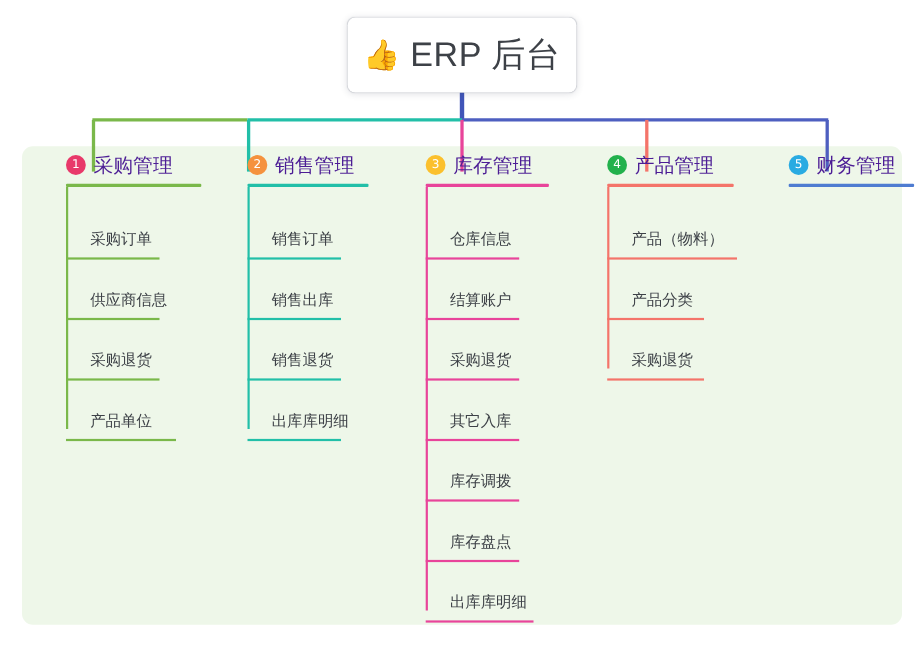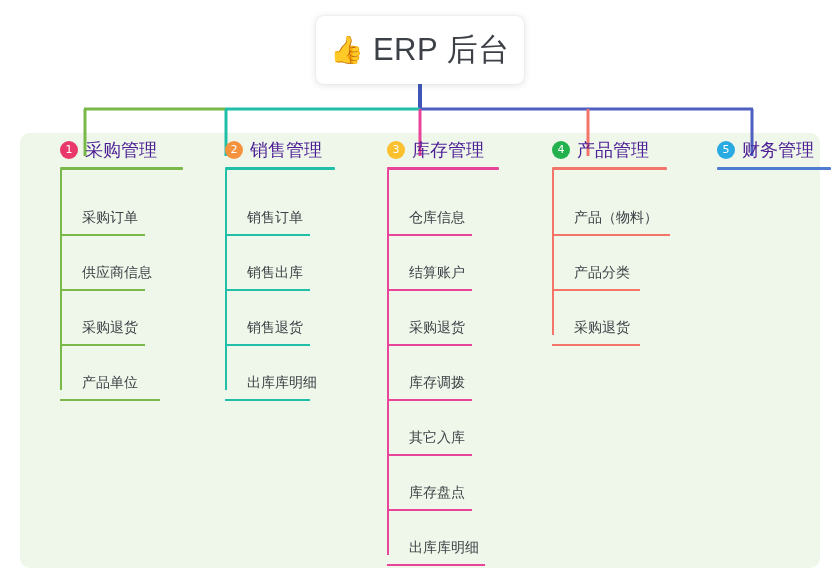--- a/index.html
+++ b/index.html
@@ -241,25 +241,25 @@
           </div>
           <div class="item">
             <span class="item-label">结算账户</span>
             <div class="item-rule" style="width: 85px; background: rgb(232, 68, 154);"></div>
           </div>
           <div class="item">
             <span class="item-label">采购退货</span>
             <div class="item-rule" style="width: 85px; background: rgb(232, 68, 154);"></div>
           </div>
           <div class="item">
+            <span class="item-label">其它入库</span>
+            <div class="item-rule" style="width: 85px; background: rgb(232, 68, 154);"></div>
+          </div>
+          <div class="item">
             <span class="item-label">库存调拨</span>
-            <div class="item-rule" style="width: 85px; background: rgb(232, 68, 154);"></div>
-          </div>
-          <div class="item">
-            <span class="item-label">其它入库</span>
             <div class="item-rule" style="width: 85px; background: rgb(232, 68, 154);"></div>
           </div>
           <div class="item">
             <span class="item-label">库存盘点</span>
             <div class="item-rule" style="width: 85px; background: rgb(232, 68, 154);"></div>
           </div>
           <div class="item">
             <span class="item-label">出库库明细</span>
             <div class="item-rule" style="width: 98px; background: rgb(232, 68, 154);"></div>
           </div>

